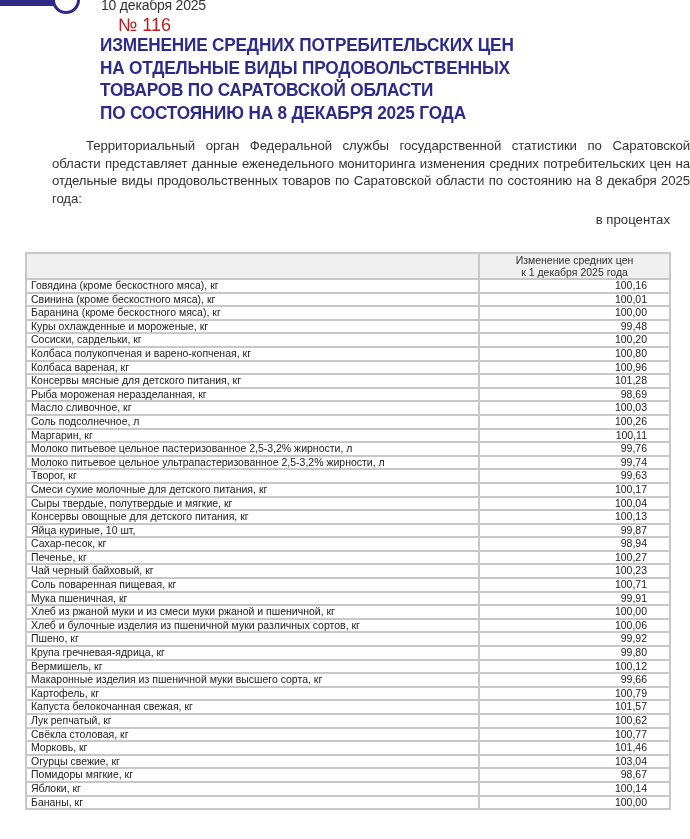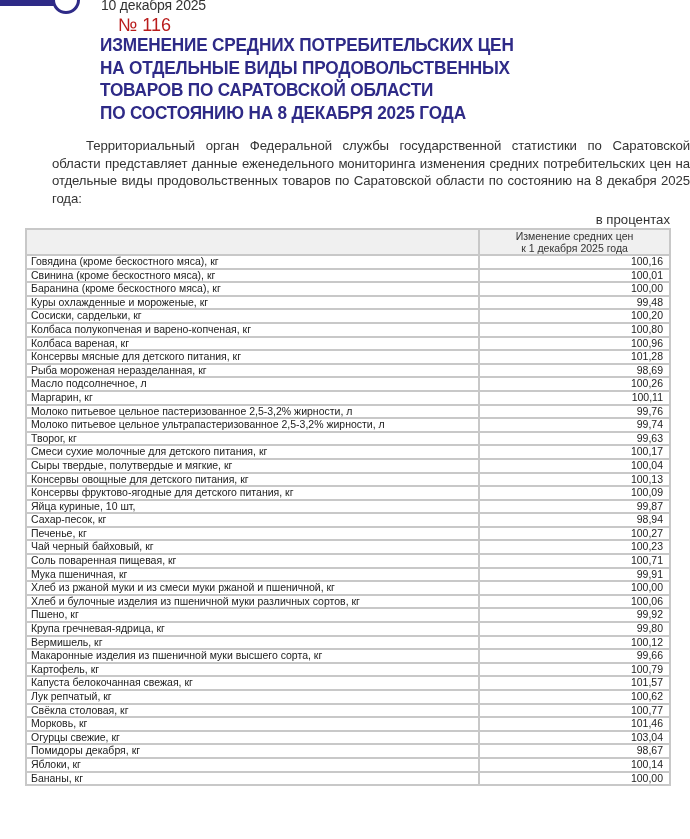--- a/index.html
+++ b/index.html
@@ -29,32 +29,32 @@
   .title div { white-space: nowrap; }
   .intro {
     position: absolute; left: 32px; top: 137px; width: 638px;
     font-size: 13.2px; line-height: 17.5px; color: #333;
     text-align: justify; text-indent: 34px;
     letter-spacing: -0.1px;
     margin-left: 20px;
   }
   .units { position: absolute; right: 20px; top: 212px; font-size: 13.2px; color: #333; margin-left: 12px; }
   table.data {
-    position: absolute; left: 25px; top: 228px; width: 646px;
+    position: absolute; left: 25px; top: 252px; width: 646px;
     border-collapse: collapse; font-size: 10.5px; color: #222;
   }
   table.data td, table.data th {
     border: 2px solid #c8c8c8; padding: 0 4px; height: 11.6px; line-height: 11.6px;
   }
   table.data th {
     background: #f0f0f0; font-weight: normal; height: 24px; line-height: 12px;
     font-size: 10.5px; color: #333;
   }
   table.data td.name { width: 443px; text-align: left; white-space: nowrap; }
-  table.data td.val { text-align: right; padding-right: 6px; }
+  table.data td.val { text-align: right; padding-right: 22px; }
   th.col-val { text-align: center; }
 </style>
 </head>
 <body>
 
 <div class="logo-bar"></div>
 <div class="logo-circle"></div>
 
 <div class="meta-date">10 декабря 2025</div>
 <div class="meta-num">№ 116</div>
@@ -111,21 +111,25 @@
       </tr>
       <tr>
         <td class="name">Консервы мясные для детского питания, кг</td>
         <td class="val">101,28</td>
       </tr>
       <tr>
         <td class="name">Рыба мороженая неразделанная, кг</td>
         <td class="val">98,69</td>
       </tr>
       <tr>
-        <td class="name">Масло подсолнечное, л</td>
+        <td class="name">Масло сливочное, кг</td>
+        <td class="val">100,03</td>
+      </tr>
+      <tr>
+        <td class="name">Соль подсолнечное, л</td>
         <td class="val">100,26</td>
       </tr>
       <tr>
         <td class="name">Маргарин, кг</td>
         <td class="val">100,11</td>
       </tr>
       <tr>
         <td class="name">Молоко питьевое цельное пастеризованное 2,5-3,2% жирности, л</td>
         <td class="val">99,76</td>
       </tr>
@@ -143,24 +147,20 @@
       </tr>
       <tr>
         <td class="name">Сыры твердые, полутвердые и мягкие, кг</td>
         <td class="val">100,04</td>
       </tr>
       <tr>
         <td class="name">Консервы овощные для детского питания, кг</td>
         <td class="val">100,13</td>
       </tr>
       <tr>
-        <td class="name">Консервы фруктово-ягодные для детского питания, кг</td>
-        <td class="val">100,09</td>
-      </tr>
-      <tr>
         <td class="name">Яйца куриные, 10 шт,</td>
         <td class="val">99,87</td>
       </tr>
       <tr>
         <td class="name">Сахар-песок, кг</td>
         <td class="val">98,94</td>
       </tr>
       <tr>
         <td class="name">Печенье, кг</td>
         <td class="val">100,27</td>
@@ -219,21 +219,21 @@
       </tr>
       <tr>
         <td class="name">Морковь, кг</td>
         <td class="val">101,46</td>
       </tr>
       <tr>
         <td class="name">Огурцы свежие, кг</td>
         <td class="val">103,04</td>
       </tr>
       <tr>
-        <td class="name">Помидоры декабря, кг</td>
+        <td class="name">Помидоры мягкие, кг</td>
         <td class="val">98,67</td>
       </tr>
       <tr>
         <td class="name">Яблоки, кг</td>
         <td class="val">100,14</td>
       </tr>
       <tr>
         <td class="name">Бананы, кг</td>
         <td class="val">100,00</td>
       </tr>

